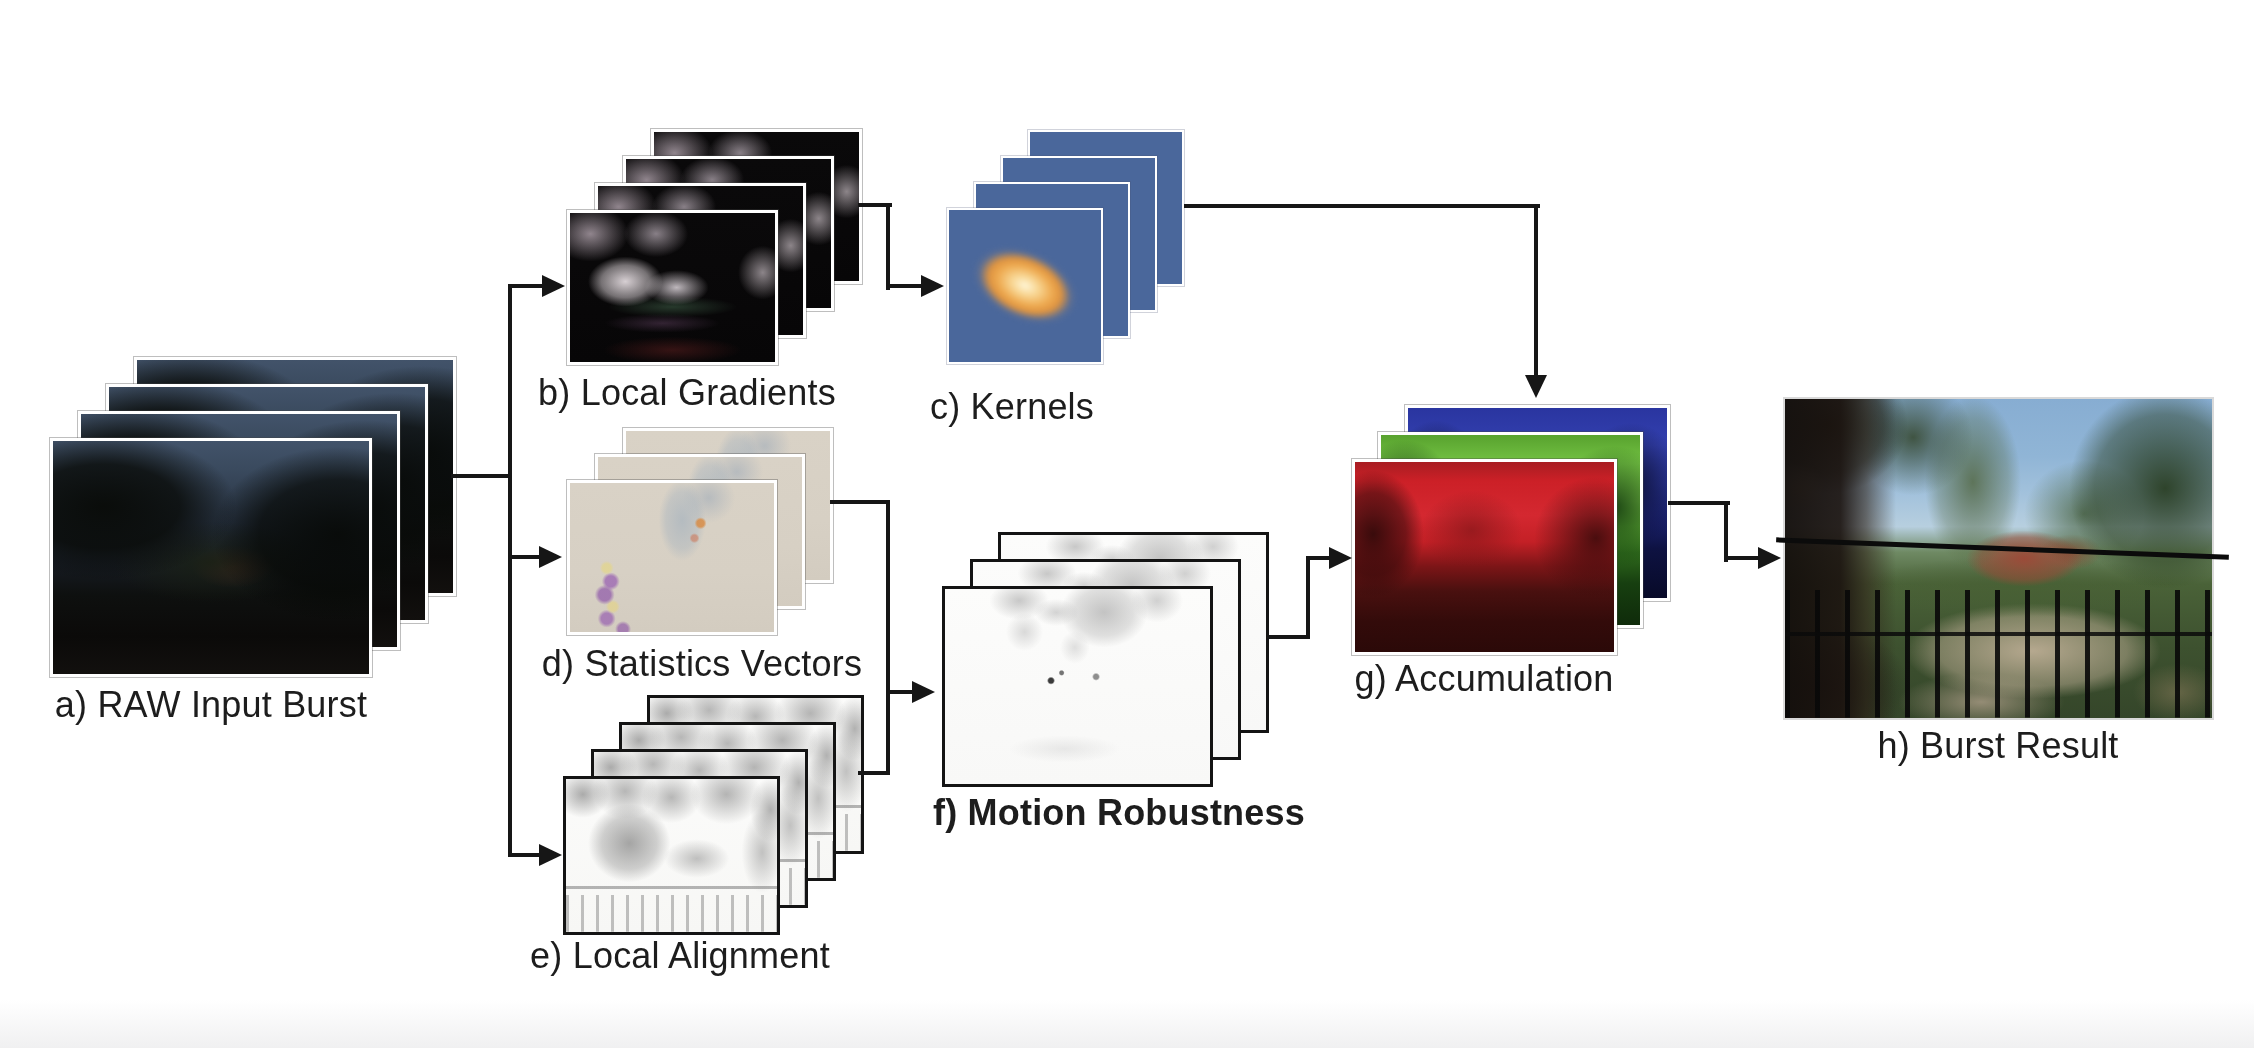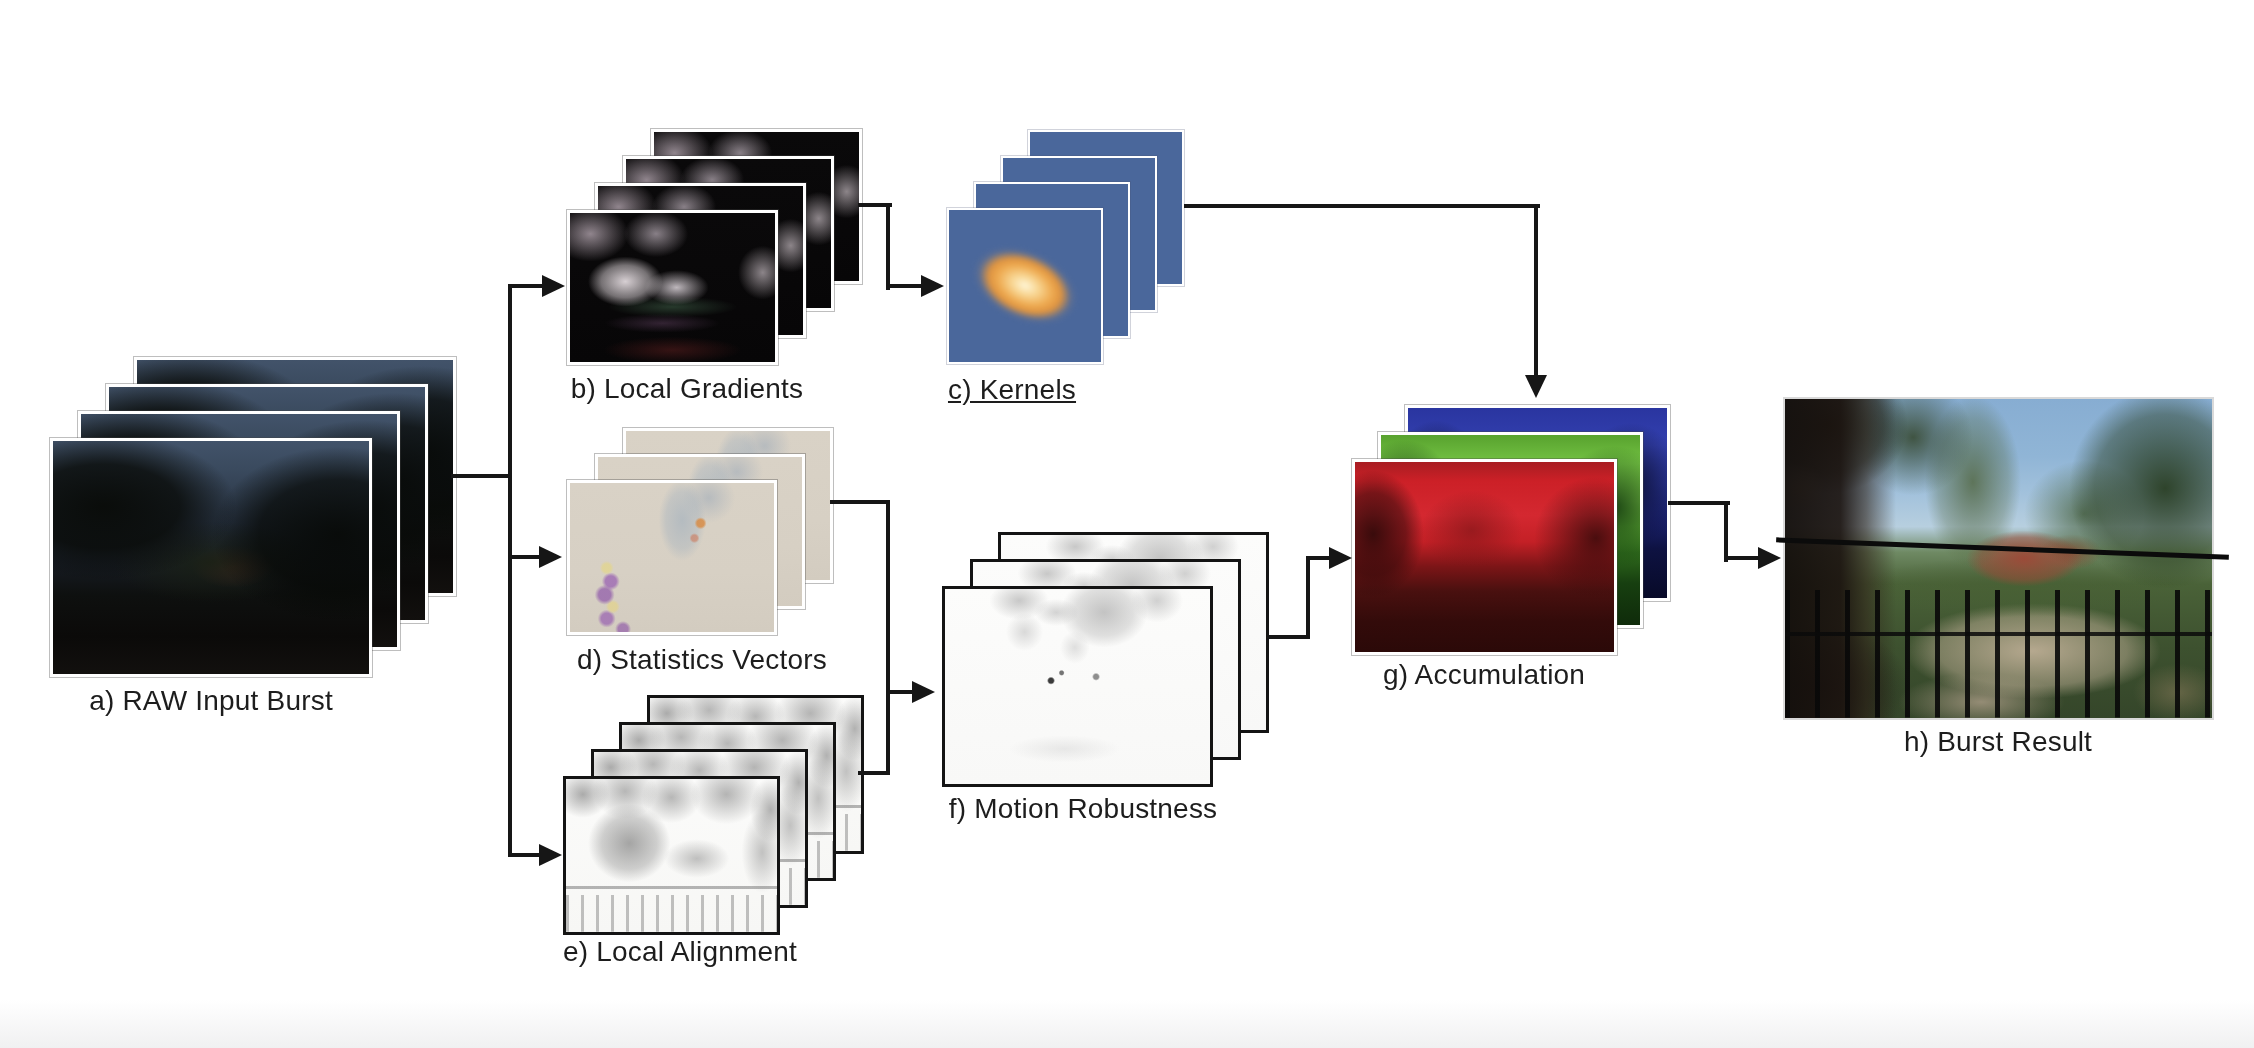--- a/index.html
+++ b/index.html
@@ -7,21 +7,21 @@
     position:relative;width:2254px;height:1048px;background:#ffffff;overflow:hidden;
     font-family:"Liberation Sans",sans-serif;
   }
   .ph{position:absolute;box-sizing:border-box;}
   .frame-w{border:3px solid #ffffff;box-shadow:0 0 0 1px rgba(70,70,70,.35);}
   .frame-k{border:2px solid #ffffff;box-shadow:0 0 0 1px rgba(70,80,110,.25);}
   .frame-b{border:3px solid #141414;}
   .frame-h{border:2px solid #d9d9d9;}
   .lbl{
     position:absolute;transform:translateX(-50%);white-space:nowrap;
-    font-size:28px;line-height:1.05;color:#1d1d1d;letter-spacing:.2px;
+    font-size:36px;line-height:1.05;color:#1d1d1d;letter-spacing:.2px;
   }
   .line{position:absolute;background:#161616;}
   .arrow-r{position:absolute;width:0;height:0;border-top:11px solid transparent;
     border-bottom:11px solid transparent;border-left:23px solid #161616;}
   .arrow-d{position:absolute;width:0;height:0;border-left:11px solid transparent;
     border-right:11px solid transparent;border-top:23px solid #161616;}
 
   
   .photo-raw{background:
     radial-gradient(ellipse 60% 45% at 16% 28%, rgba(8,10,7,.95) 0%, rgba(8,10,7,.8) 40%, transparent 70%),
@@ -160,21 +160,21 @@
     <div class="lbl" style="left:687px;top:374px;">b) Local Gradients</div>
   </div>
 
   <div>
     <div class="ph frame-k photo-kernel-back" style="left:1028px;top:130px;width:156px;height:156px;"></div>
     <div class="ph frame-k photo-kernel-back" style="left:1001px;top:156px;width:156px;height:156px;"></div>
     <div class="ph frame-k photo-kernel-back" style="left:974px;top:182px;width:156px;height:156px;"></div>
     <div class="ph frame-k photo-kernel" style="left:947px;top:208px;width:156px;height:156px;">
       <div class="kernel-blob"></div>
     </div>
-    <div class="lbl" style="left:1012px;top:375px;text-decoration:underline;">c) Kernels</div>
+    <div class="lbl" style="left:1012px;top:388px;">c) Kernels</div>
   </div>
 
   <div>
     <div class="ph frame-w photo-align" style="left:623px;top:428px;width:210px;height:155px;"></div>
     <div class="ph frame-w photo-align" style="left:595px;top:454px;width:210px;height:155px;"></div>
     <div class="ph frame-w photo-align" style="left:567px;top:480px;width:210px;height:155px;"></div>
     <div class="lbl" style="left:702px;top:645px;">d) Statistics Vectors</div>
   </div>
 
   <div>
@@ -182,21 +182,21 @@
     <div class="ph frame-b photo-stat" style="left:619px;top:722px;width:217px;height:159px;"></div>
     <div class="ph frame-b photo-stat" style="left:591px;top:749px;width:217px;height:159px;"></div>
     <div class="ph frame-b photo-stat" style="left:563px;top:776px;width:217px;height:159px;"></div>
     <div class="lbl" style="left:680px;top:937px;">e) Local Alignment</div>
   </div>
 
   <div>
     <div class="ph frame-b photo-motion" style="left:998px;top:532px;width:271px;height:201px;"></div>
     <div class="ph frame-b photo-motion" style="left:970px;top:559px;width:271px;height:201px;"></div>
     <div class="ph frame-b photo-motion" style="left:942px;top:586px;width:271px;height:201px;"></div>
-    <div class="lbl" style="left:1083px;top:794px;">f) Motion Robustness</div>
+    <div class="lbl" style="left:1119px;top:794px;font-weight:bold;">f) Motion Robustness</div>
   </div>
 
   <div>
     <div class="ph frame-w photo-acc-blue" style="left:1405px;top:405px;width:265px;height:196px;"></div>
     <div class="ph frame-w photo-acc-green" style="left:1378px;top:432px;width:265px;height:196px;"></div>
     <div class="ph frame-w photo-acc-red" style="left:1352px;top:459px;width:265px;height:196px;"></div>
     <div class="lbl" style="left:1484px;top:660px;">g) Accumulation</div>
   </div>
 
   <div>

